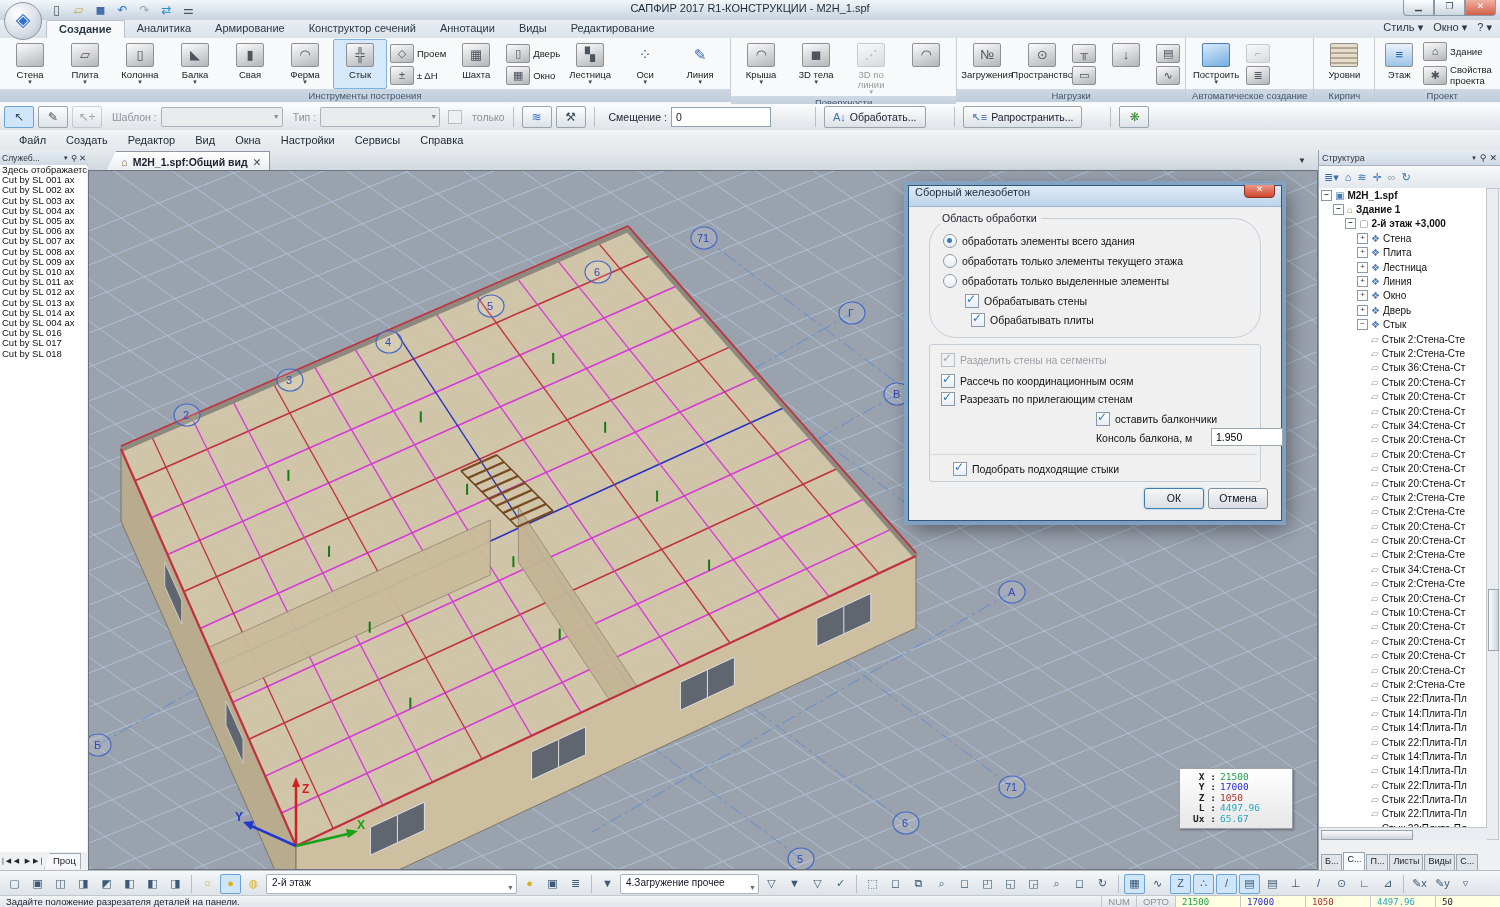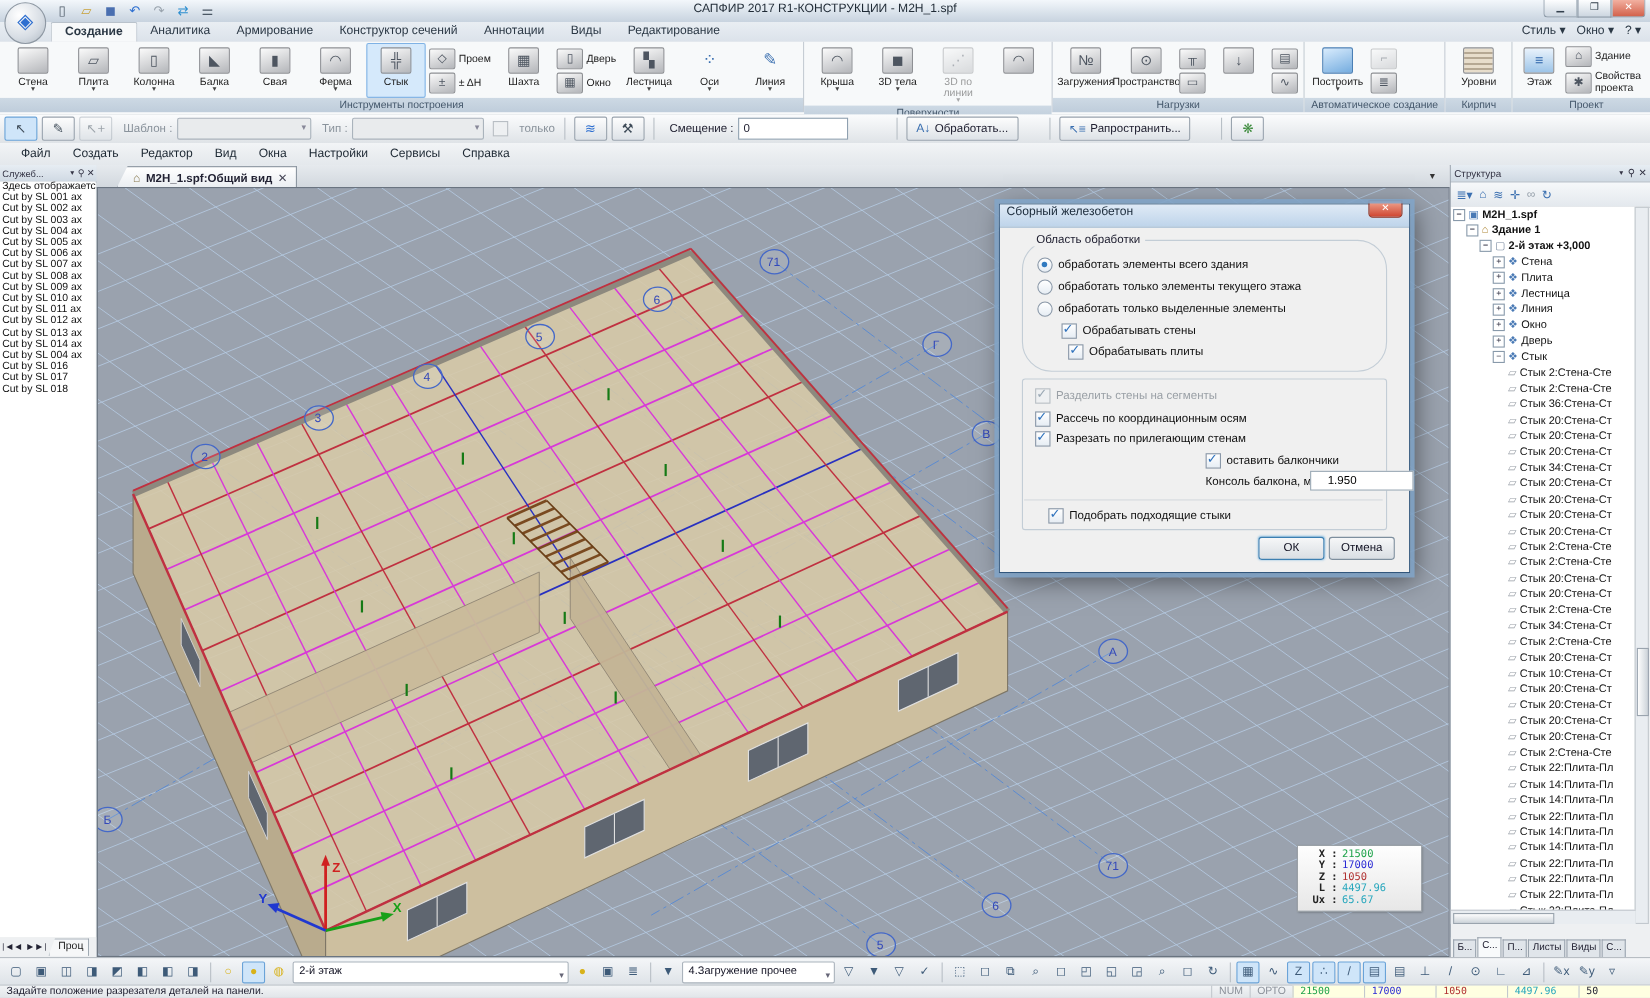--- a/index.html
+++ b/index.html
@@ -128,21 +128,21 @@
   .grp{position:absolute;border:1px solid #c3cdd6;border-radius:3px;}
   .grp-lbl{position:absolute;top:-7px;left:8px;background:#f0f0f0;padding:0 4px;font-size:10.5px;color:#223;}
   .ditem{position:absolute;display:flex;align-items:center;gap:5px;font-size:10.5px;color:#111;white-space:nowrap;}
   .ditem.dis{color:#9aa0a6;}
   .rad{width:12px;height:12px;border:1px solid #8a98a8;border-radius:50%;background:linear-gradient(#fff,#e6edf4);position:relative;flex:0 0 auto;}
   .rad.sel::after{content:"";position:absolute;left:3px;top:3px;width:5px;height:5px;border-radius:50%;background:#2f7ac0;}
   .cb{width:12px;height:12px;border:1px solid #8a98a8;background:linear-gradient(#fff,#e6edf4);position:relative;flex:0 0 auto;}
   .cb.checked::after{content:"✓";position:absolute;left:0px;top:-3px;font-size:12px;font-weight:bold;color:#3073bd;}
   .cb.dis{border-color:#b8bec4;background:#eef0f2;}
   .cb.dis::after{color:#9aa8b4;}
-  #dlg-input{position:absolute;width:62px;height:16px;border:1px solid #9aa8b4;background:#fff;font-size:10.5px;padding:0 15px;}
+  #dlg-input{position:absolute;width:62px;height:16px;border:1px solid #9aa8b4;background:#fff;font-size:10.5px;padding:0 4px;margin-left:20px;}
   .dlg-sep{position:absolute;height:1px;background:#d5dade;}
   .dbtn{position:absolute;width:58px;height:19px;border:1px solid #7e8f9e;border-radius:3px;
      background:linear-gradient(#f6f7f8,#d9dee3);text-align:center;line-height:18px;font-size:10.5px;color:#112;}
   .dbtn.def{border-color:#3c7fb1;box-shadow:0 0 2px #7ab6e0;}
   
   #bottombar{left:0;top:870px;width:1500px;height:25px;background:linear-gradient(#f4f6f8,#dde2e7);
      border-top:1px solid #b7bdc3;display:flex;align-items:center;gap:2px;padding-left:4px;}
   .bic{width:19px;height:18px;border:1px solid transparent;border-radius:2px;text-align:center;line-height:17px;
      font-size:11px;color:#3d5a78;flex:0 0 auto;}
   .bic.on{background:#cfe5f9;border-color:#6aa3d8;}

